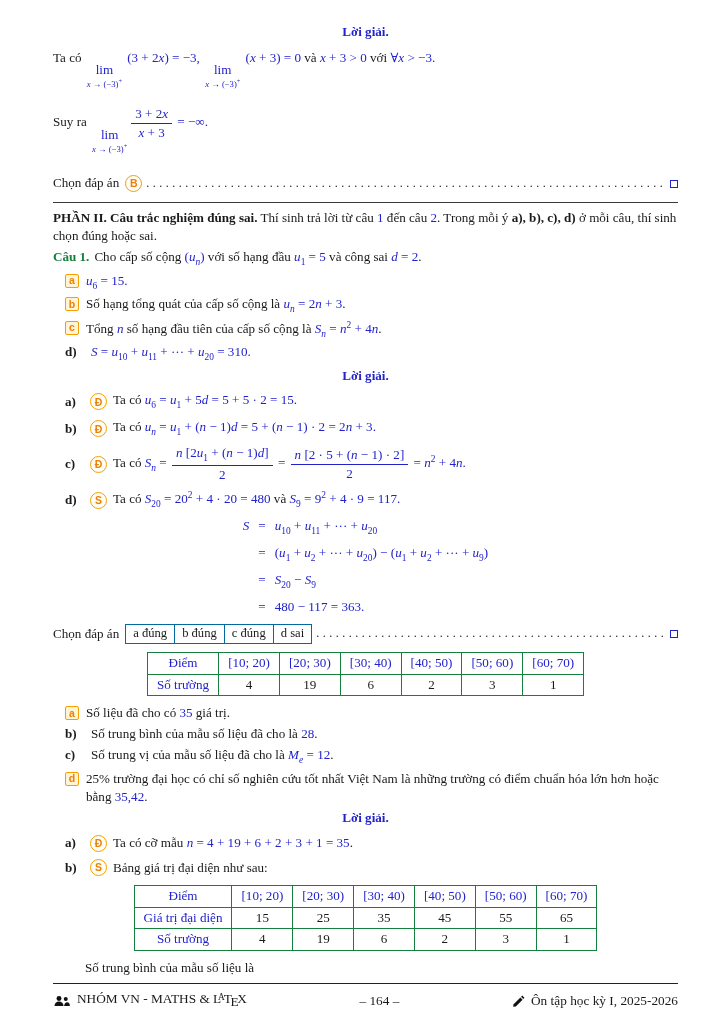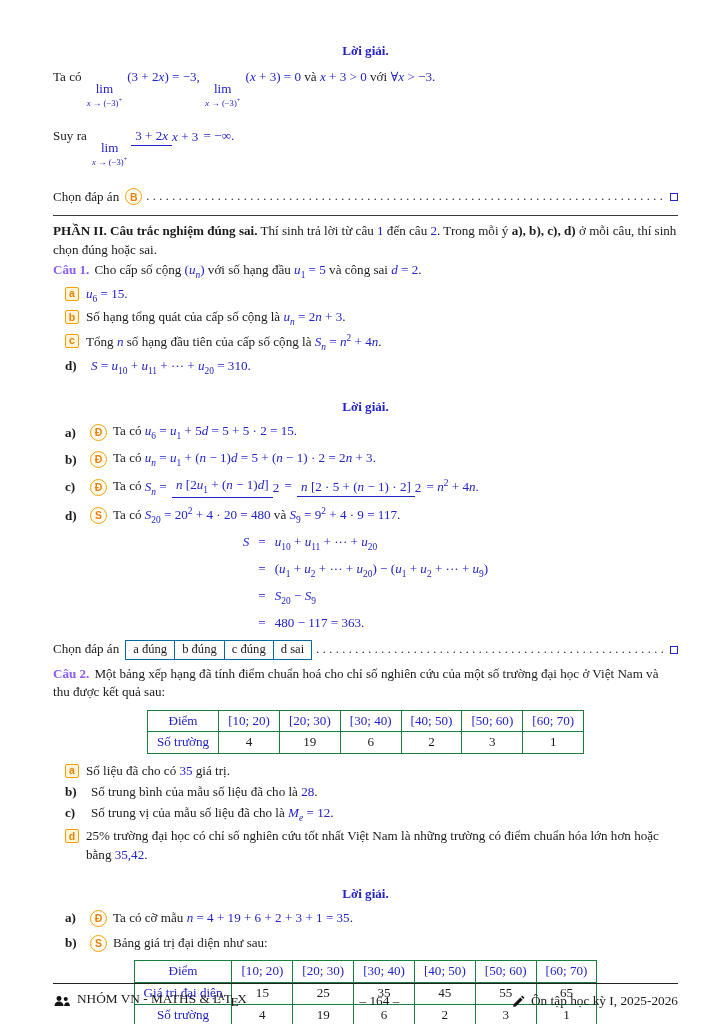--- a/index.html
+++ b/index.html
@@ -7,31 +7,31 @@
   .page {
     width: 725px; height: 1024px; position: relative; overflow: hidden;
     background: #ffffff; color: #1a1a1a;
     font-family: "Liberation Serif", "DejaVu Serif", serif;
     font-size: 13.1px; line-height: 1.42;
     padding: 22px 47px 0 53px;
   }
   .seg-m, .m-blue { color: #2222cc; }
   .seg-b { font-weight: bold; }
   sub, sup { font-size: 0.72em; }
-  .solution-title { text-align: center; font-weight: bold; color: #2222cc; margin: 20px 0 5px; }
+  .solution-title { text-align: center; font-weight: bold; color: #2222cc; margin: 1px 0 5px; }
   .para { margin: 2px 0; }
   .rule { border-top: 1px solid #3a3a3a; margin: 9px 0 6px; }
 
   
   .lim { display: inline-flex; flex-direction: column; align-items: center; vertical-align: -0.95em; line-height: 1; margin: 16px 2px; }
   .lim-word { line-height: 1; }
   .lim-sub { font-size: 8.6px; margin-top: 2px; white-space: nowrap; }
 
   
-  .frac { display: inline-flex; flex-direction: row; align-items: center; vertical-align: middle; line-height: 1.2; margin: 0 2px; text-align: center; }
+  .frac { display: inline-flex; flex-direction: column; align-items: center; vertical-align: middle; line-height: 1.2; margin: 0 2px; text-align: center; }
   .fr-num { padding: 0 4px 1px; border-bottom: 1px solid currentColor; white-space: nowrap; }
   .fr-den { padding-top: 1px; white-space: nowrap; }
 
   
   .letter-box {
     flex: none; display: inline-flex; width: 14px; height: 14px; margin-top: 2px;
     align-items: center; justify-content: center; border: 1.2px solid #f59f00;
     background: #fff4d6; color: #e8820c; font-weight: bold; font-size: 10.5px;
     border-radius: 2px; font-family: "Liberation Sans", sans-serif;
   }
@@ -39,21 +39,21 @@
     flex: none; display: inline-flex; width: 17px; height: 17px;
     align-items: center; justify-content: center; border: 1.4px solid #f59f00;
     background: #fffdf4; color: #e8820c; font-weight: bold; font-size: 10.5px;
     border-radius: 50%; font-family: "Liberation Sans", sans-serif; vertical-align: middle;
   }
   .marker-bold { font-weight: bold; flex: none; min-width: 19px; }
 
   .q-item { display: flex; gap: 7px; margin: 2.5px 0 2.5px 12px; align-items: flex-start; }
   .q-text { flex: 1; }
   .sol-item { display: flex; gap: 6px; margin: 6px 0 6px 12px; align-items: center; }
-  .cau-label { font-weight: bold; color: #8b5cf6; margin-right: 5px; margin-top: 20px; }
+  .cau-label { font-weight: bold; color: #15803d; margin-right: 5px; margin-top: 20px; }
   .khido { margin: 2px 0 2px 32px; }
   .indent-para { margin: 4px 0 4px 32px; }
 
   
   .answer-line { display: flex; align-items: center; margin: 5px 0; }
   .answer-line .ans-prefix { margin-right: 6px; white-space: nowrap; }
   .leader { flex: 1 1 auto; overflow: hidden; white-space: nowrap; color: #222; letter-spacing: 3.5px; font-size: 12px; margin: 0 4px; }
   .qed { flex: none; width: 8px; height: 8px; border: 1px solid #2222cc; display: inline-block; }
 
   
@@ -193,23 +193,20 @@
             <td>b đúng</td>
             <td>c đúng</td>
             <td>d sai</td>
           </tr>
         </tbody>
       </table>
     <span class="leader">............................................................................................................................................................................................................................</span>
     <span class="qed"></span>
   </div>
 
-  <div class="para">
-    <span class="cau-label">Câu 2.</span><span><span class="seg-t">Một bảng xếp hạng đã tính điểm chuẩn hoá cho chỉ số nghiên cứu của một số trường đại học ở Việt Nam và thu được kết quả sau:</span></span>
-  </div>
 
   <table class="stat-table">
       <tbody>
         <tr>
           <td class="bluecell">Điểm</td>
           <td class="bluecell">[10; 20)</td>
           <td class="bluecell">[20; 30)</td>
           <td class="bluecell">[30; 40)</td>
           <td class="bluecell">[40; 50)</td>
           <td class="bluecell">[50; 60)</td>

